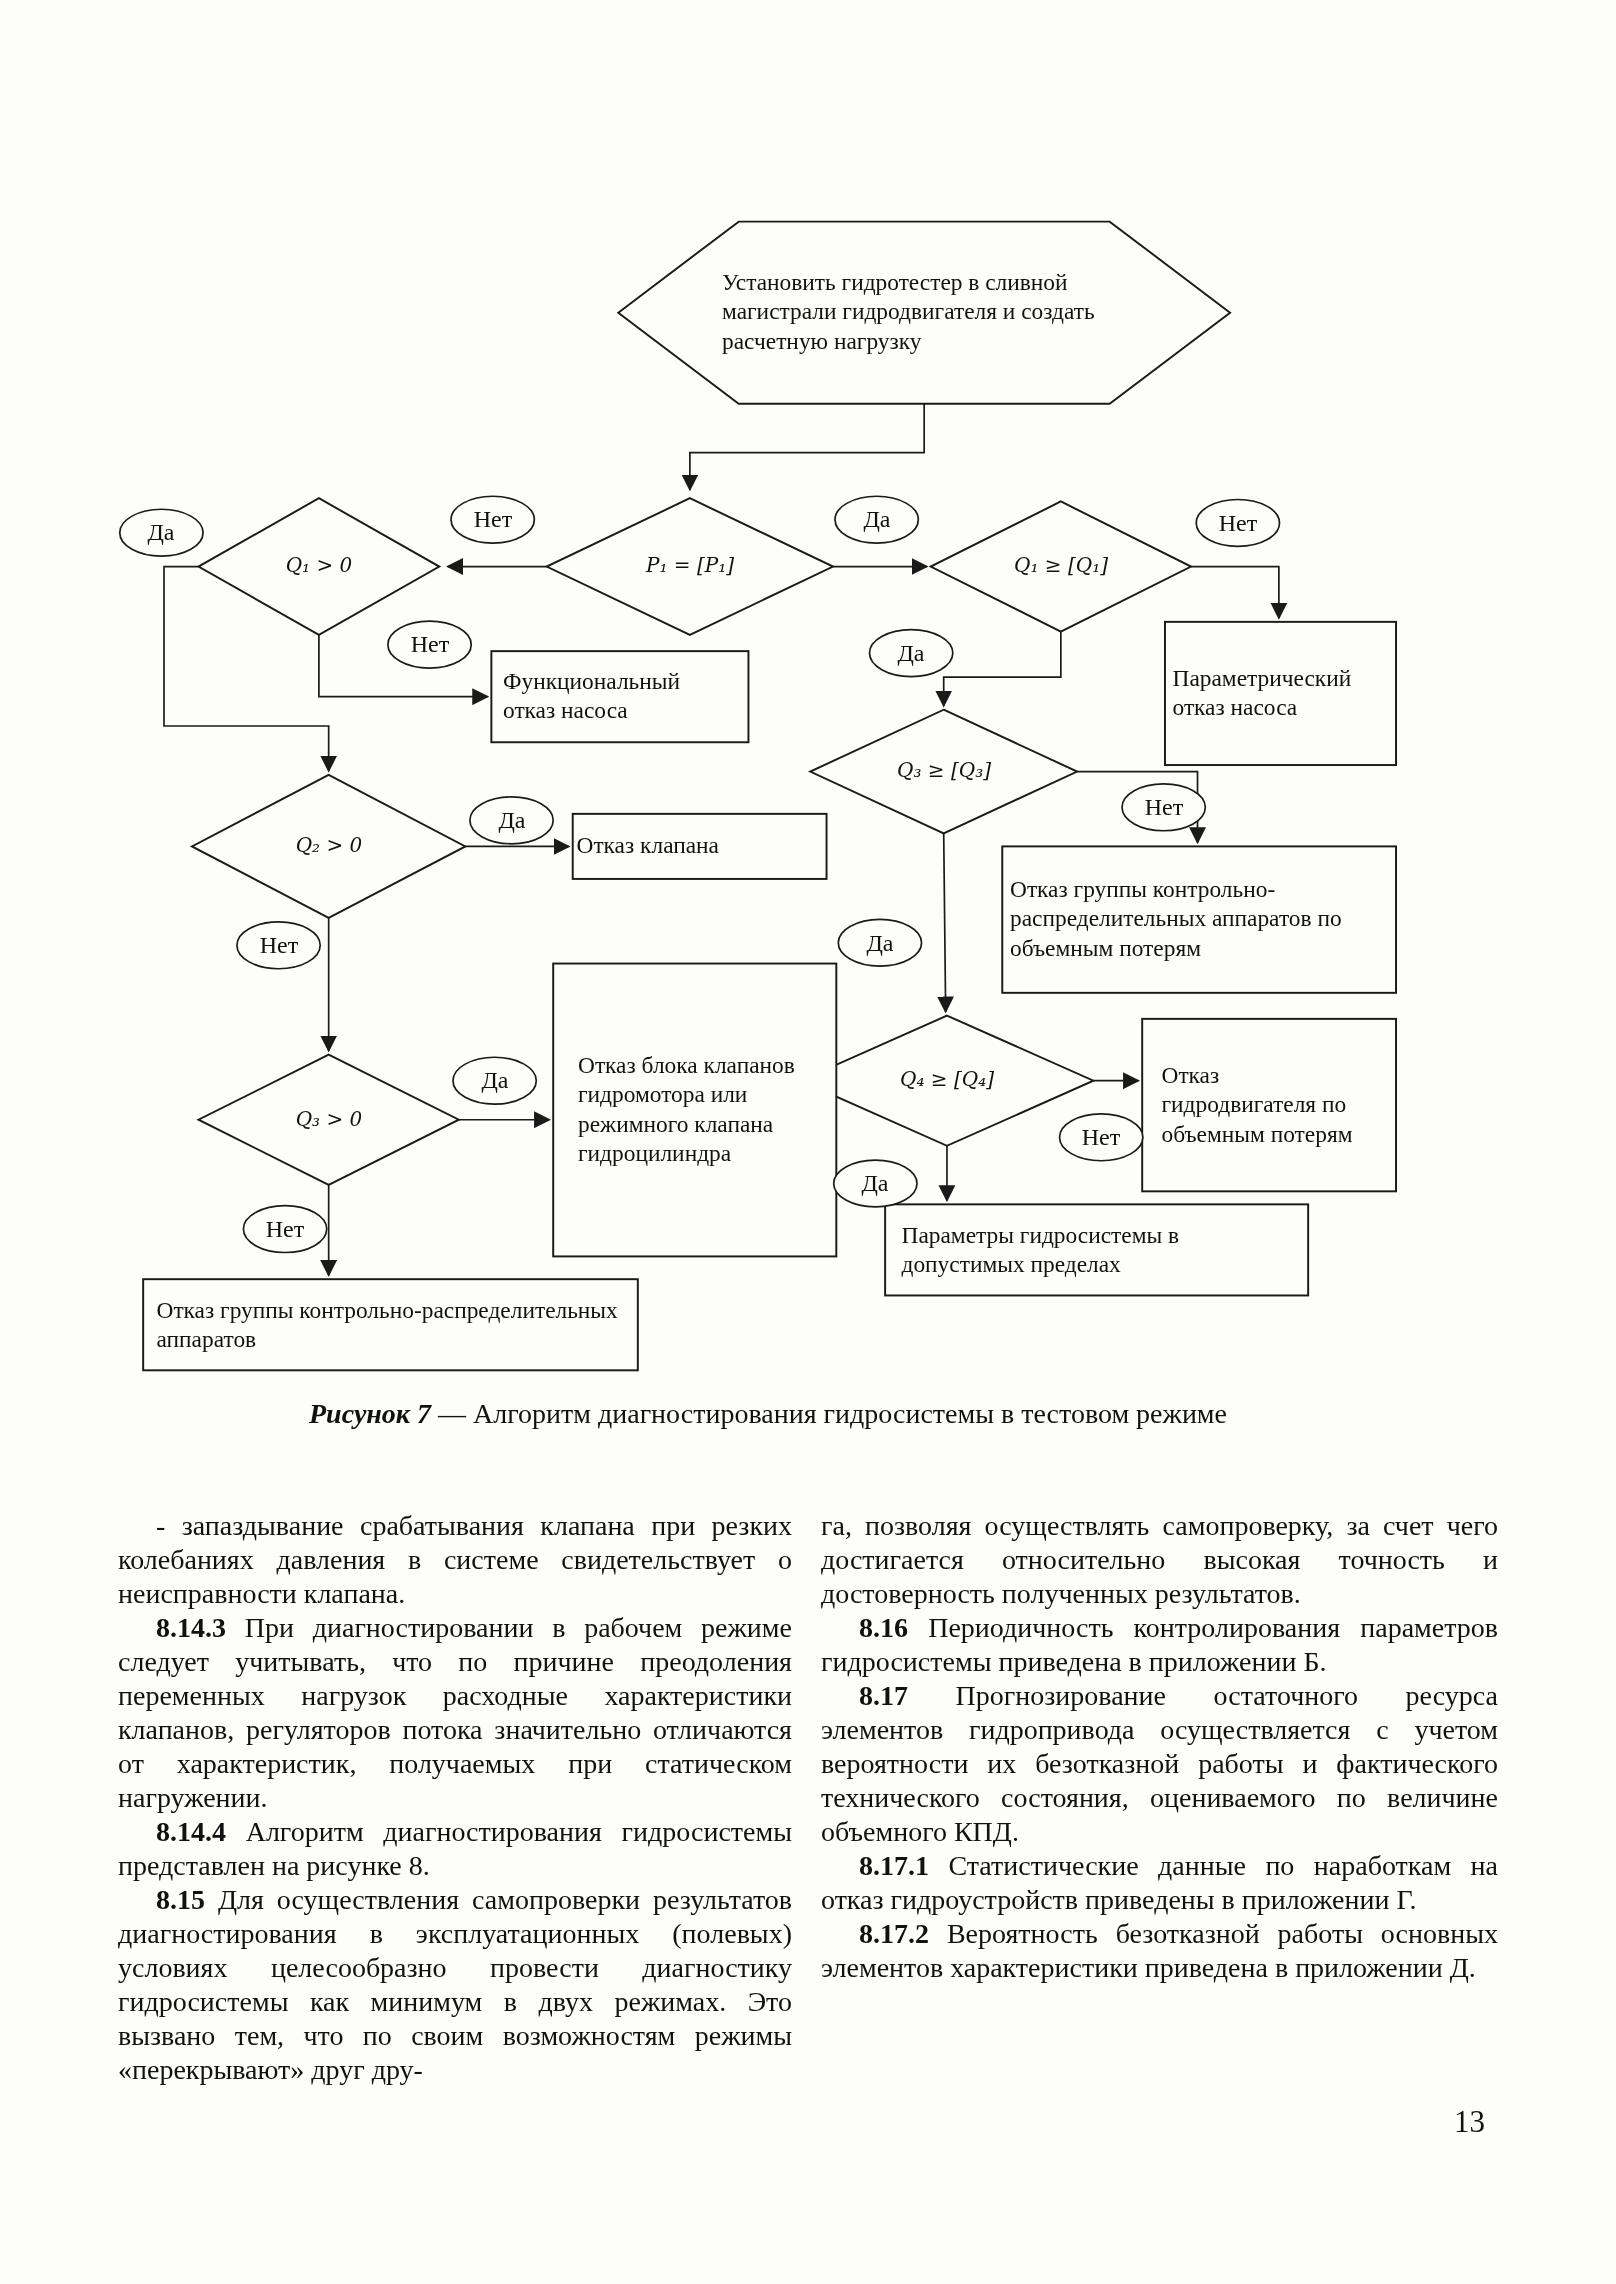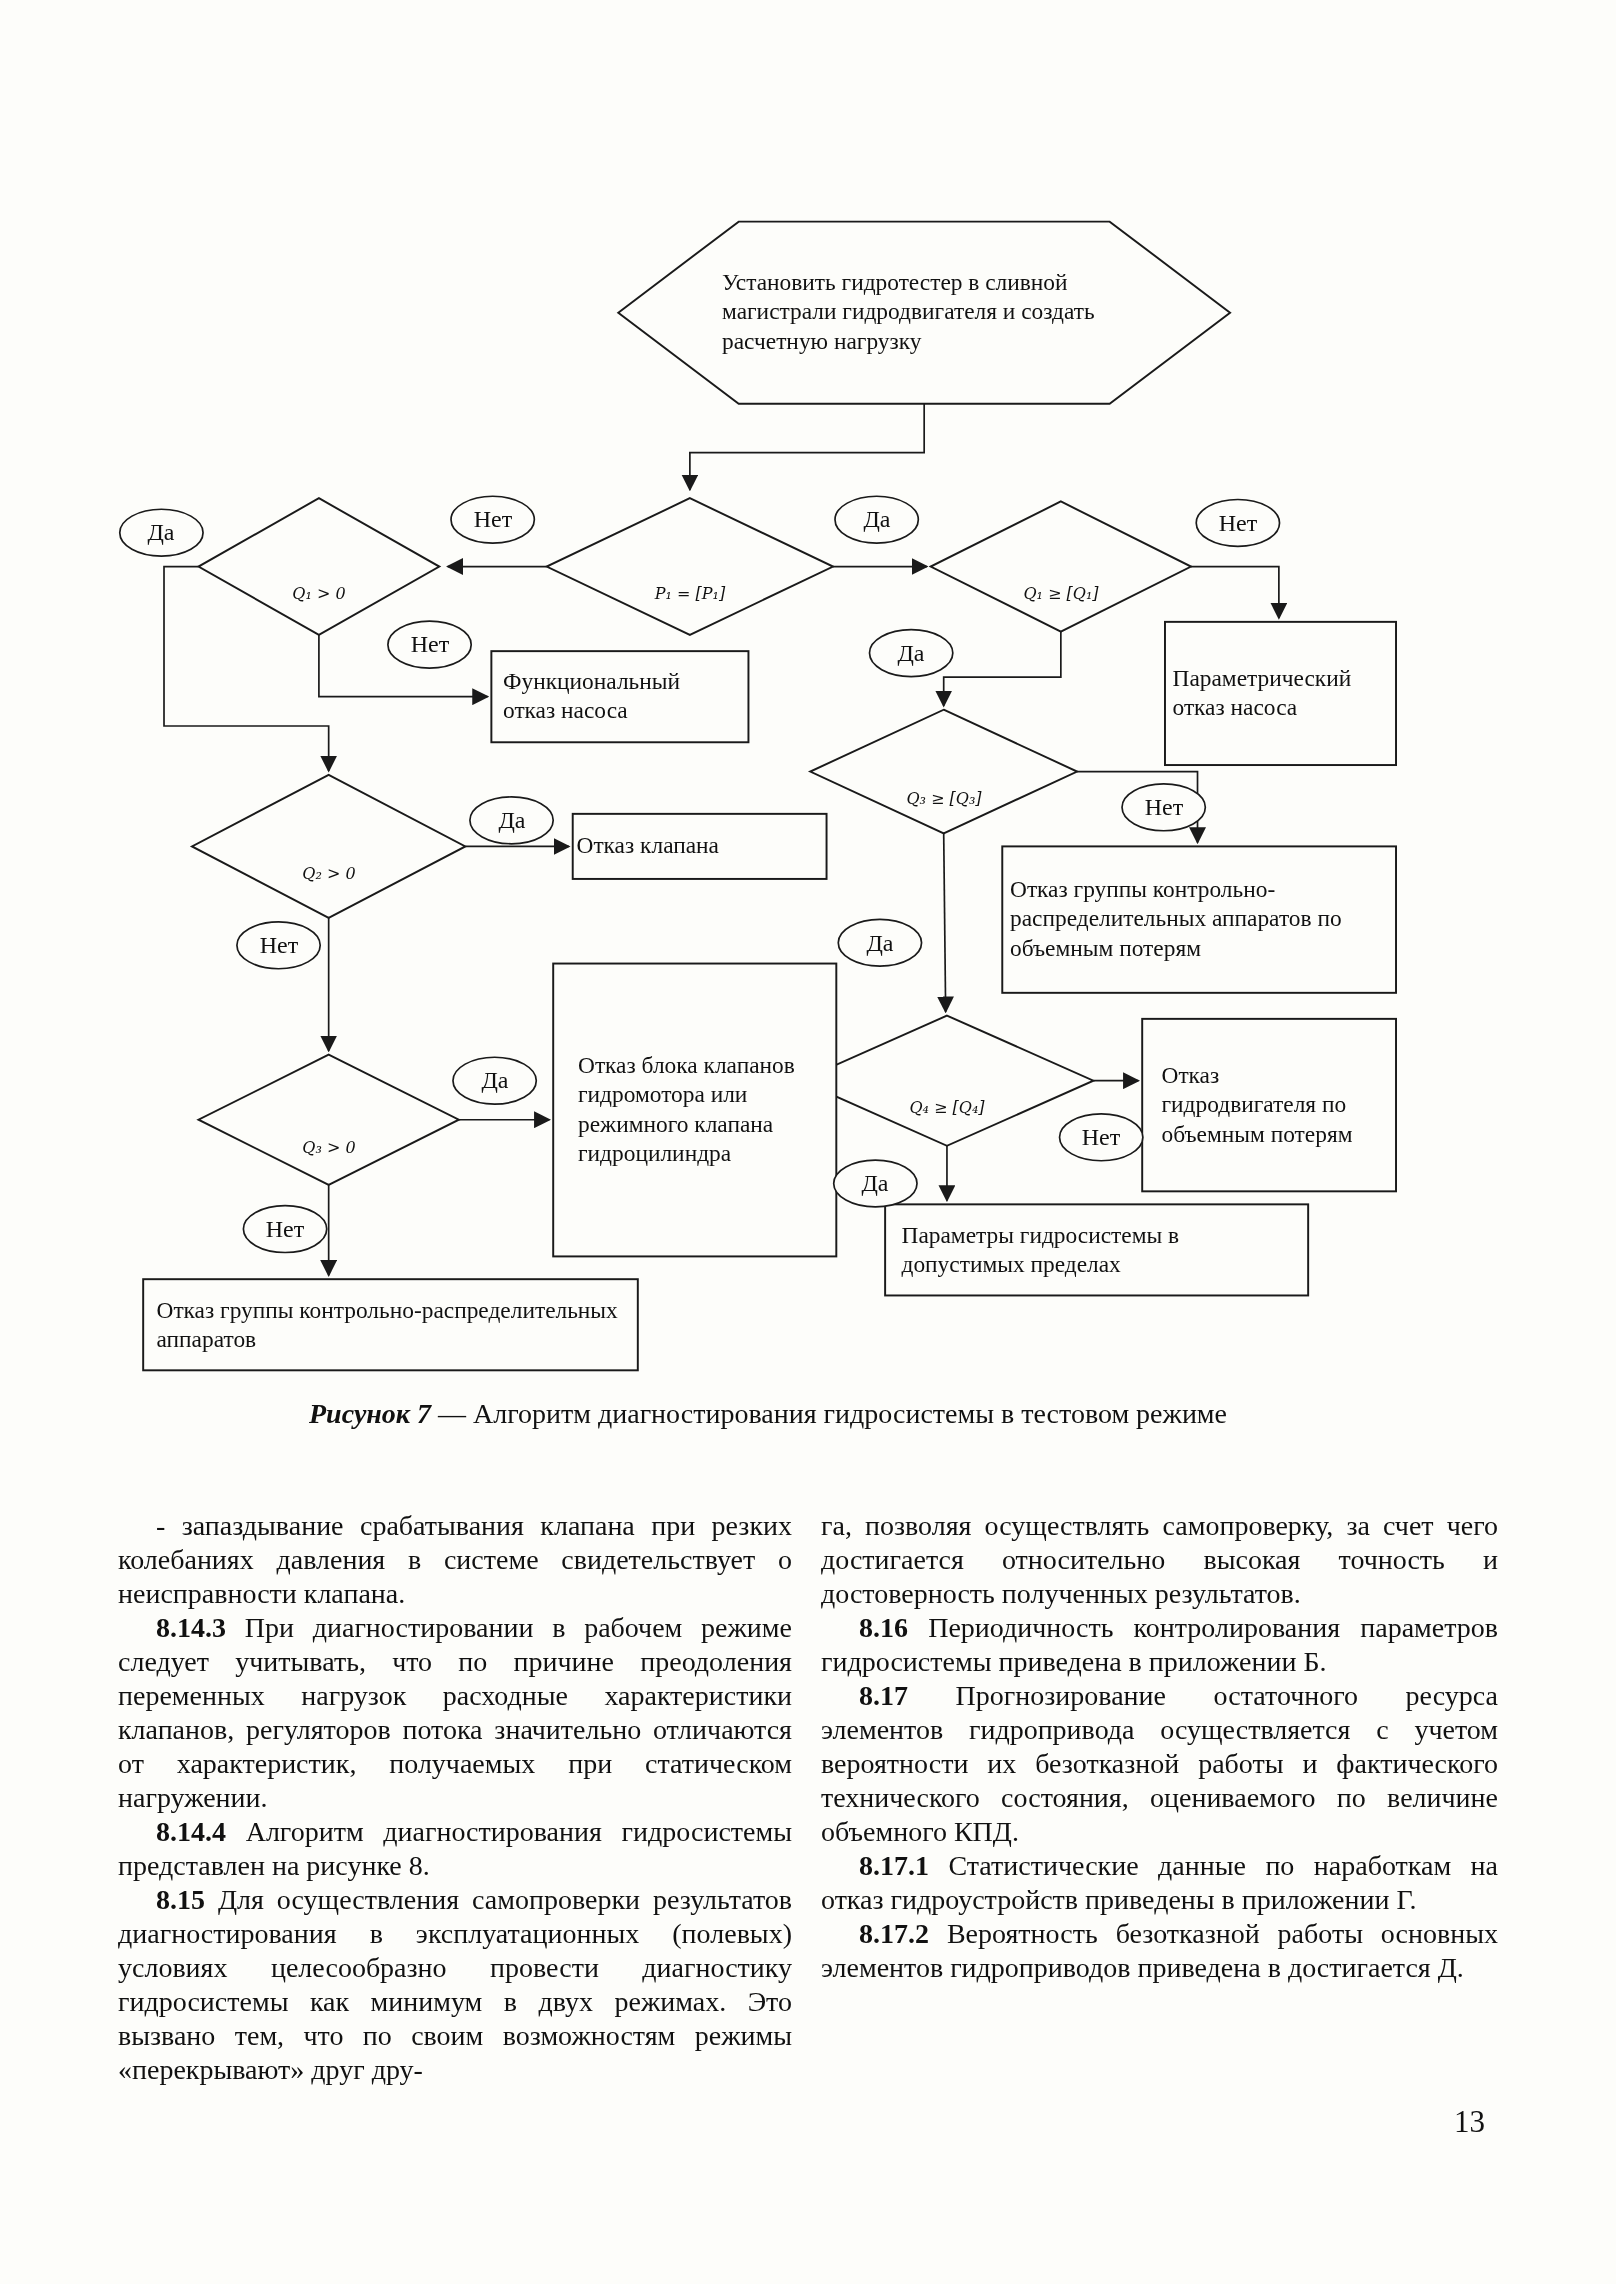--- a/index.html
+++ b/index.html
@@ -17,21 +17,21 @@
   .fc-svg polygon, .fc-svg rect { fill:#fdfdfa; stroke:#1a1a1a; stroke-width:3; }
   .fc-svg ellipse { fill:#fdfdfa; stroke:#1a1a1a; stroke-width:2.6; }
   .fc-label {
     position:absolute; transform:translate(-50%,-50%);
     text-align:left; font-size:23.4px; line-height:1.26; color:#111;
     font-family:"Liberation Serif","DejaVu Serif",serif;
   }
   .fc-math {
     font-style:italic;
     font-family:"DejaVu Serif",serif;
-    font-size:16px; white-space:nowrap;margin-top:28px;
+    font-size:20px; white-space:nowrap;
   }
   .fc-tag { font-size:24px; white-space:nowrap; }
   .caption {
     position:absolute; left:39px; top:1398px; width:1458px;
     text-align:center; font-size:28px;
   }
   .cap-b { font-weight:bold; font-style:italic;text-align:center; }
   .col { position:absolute; font-size:28px; line-height:34px; text-align:justify; }
   .col-left  { left:118px;  top:1509px; width:674px; }
   .col-right { left:821px; top:1509px; width:677px; }
@@ -146,19 +146,19 @@
     <p><b>8.14.3</b><span> При диагностировании в рабочем режиме следует учитывать, что по причине преодоления переменных нагрузок расходные характеристики клапанов, регуляторов потока значительно отличаются от характеристик, получаемых при статическом нагружении.</span></p>
     <p><b>8.14.4</b><span> Алгоритм диагностирования гидросистемы представлен на рисунке 8.</span></p>
     <p><b>8.15</b><span> Для осуществления самопроверки результатов диагностирования в эксплуатационных (полевых) условиях целесообразно провести диагностику гидросистемы как минимум в двух режимах. Это вызвано тем, что по своим возможностям режимы «перекрывают» друг дру-</span></p>
   </div>
 
   <div class="col col-right">
     <p class="noindent"><b></b><span>га, позволяя осуществлять самопроверку, за счет чего достигается относительно высокая точность и достоверность полученных результатов.</span></p>
     <p><b>8.16</b><span> Периодичность контролирования параметров гидросистемы приведена в приложении Б.</span></p>
     <p><b>8.17</b><span> Прогнозирование остаточного ресурса элементов гидропривода осуществляется с учетом вероятности их безотказной работы и фактического технического состояния, оцениваемого по величине объемного КПД.</span></p>
     <p><b>8.17.1</b><span> Статистические данные по наработкам на отказ гидроустройств приведены в приложении Г.</span></p>
-    <p><b>8.17.2</b><span> Вероятность безотказной работы основных элементов гидроприводов приведена в достигается Д.</span></p>
+    <p><b>8.17.2</b><span> Вероятность безотказной работы основных элементов характеристики приведена в приложении Д.</span></p>
   </div>
 
   <div class="pagenum">13</div>
 
 </div>
 
 
 </body></html>

